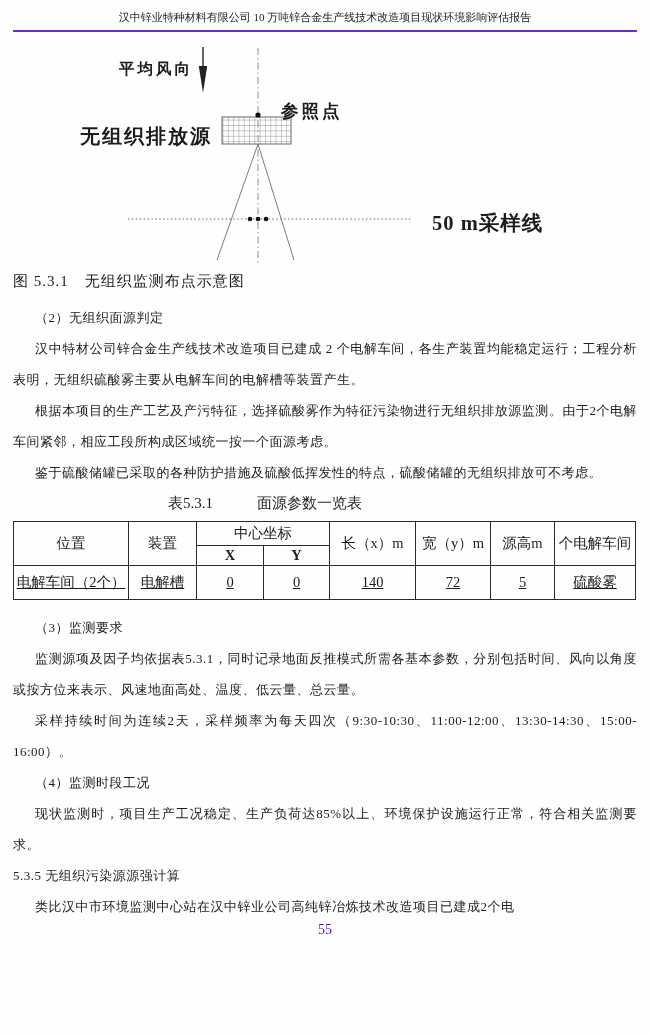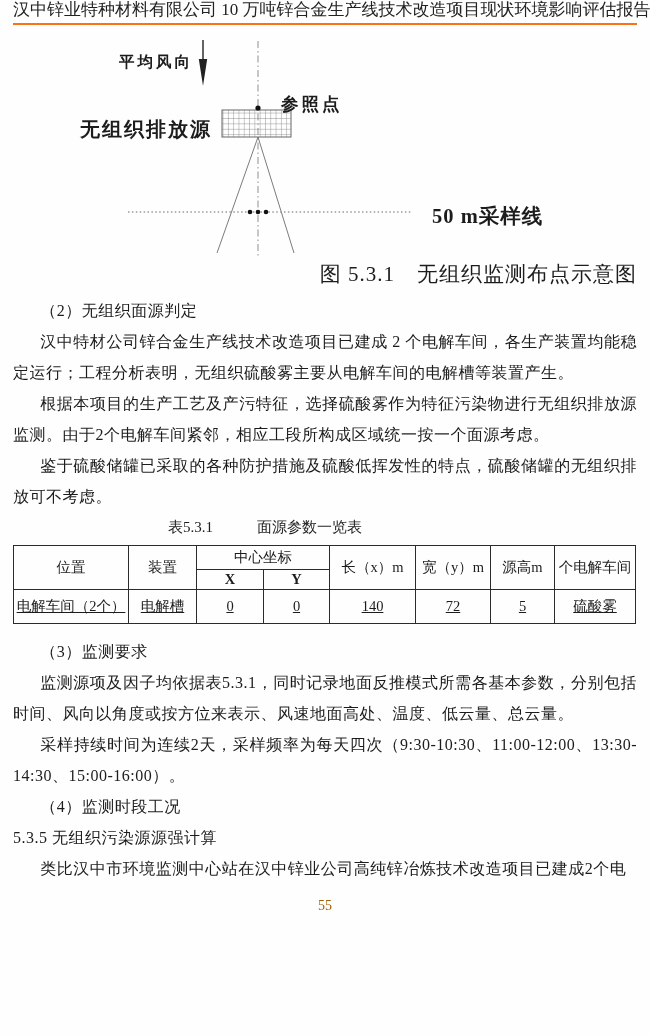--- a/index.html
+++ b/index.html
@@ -9,40 +9,41 @@
     width: 650px;
     height: 1035px;
     margin: 0 auto;
     background: #fefefe;
     font-family: "Liberation Serif", "DejaVu Serif", serif;
     color: #1c1c1c;
     padding: 0 13px;
     overflow: hidden;
   }
   .doc-header {
+    padding-top: 7px;
     padding-bottom: 3px;
-    border-bottom: 2px solid #f97316;
+    border-bottom: 2px solid #6d28d9;
     text-align: center;
-    font-size: 17px;
+    font-size: 11px;
     line-height: 20px;
     color: #222;
     white-space: nowrap;
   }
   .figure-wrap { margin-top: 12px; position: relative; }
   .figure-svg { display: block; }
   .fig-caption {
-    text-align: right;
-    font-size: 21px;
+    text-align: left;
+    font-size: 15px;
     line-height: 26px;
     height: 26px;
     letter-spacing: 1px;
   }
   .body-block { margin-top: 8px; }
   .body-block p, .body-block h3, .body-block h4 {
-    font-size: 16px;
+    font-size: 13px;
     font-weight: normal;
     line-height: 31px;
     text-align: justify;
     text-justify: inter-character;
     letter-spacing: 0.5px;
   }
   .indent { text-indent: 1.7em; }
   .sec-head { text-indent: 1.7em; font-size: 15.5px; }
   .bold-head { font-weight: bold; font-size: 16px; text-align: left; }
   .table-title {
@@ -67,22 +68,22 @@
     font-size: 14.5px;
     padding: 0 2px;
   }
   .rowh1 td { height: 24px; }
   .rowh2 td { height: 20px; }
   .rowdata td { height: 34px; text-decoration: underline; }
   .bold { font-weight: bold; }
   .page-number {
     text-align: center;
     font-size: 14px;
-    margin-top: 14px;
-    color: #a16207;
+    margin-top: 0;
+    color: #4c1d95;
   }
 </style>
 </head>
 <body>
 
 <div class="page">
 
   <div class="doc-header">汉中锌业特种材料有限公司 10 万吨锌合金生产线技术改造项目现状环境影响评估报告</div>
 
   <div class="figure-wrap">
@@ -166,19 +167,20 @@
         <td>硫酸雾</td>
       </tr>
     </tbody>
   </table>
 
   <div class="body-block" style="margin-top:0;">
     <h3 class="sec-head">（3）监测要求</h3>
     <p class="indent">监测源项及因子均依据表5.3.1，同时记录地面反推模式所需各基本参数，分别包括时间、风向以角度或按方位来表示、风速地面高处、温度、低云量、总云量。</p>
     <p class="indent">采样持续时间为连续2天，采样频率为每天四次（9:30-10:30、11:00-12:00、13:30-14:30、15:00-16:00）。</p>
     <h4 class="sec-head">（4）监测时段工况</h4>
+    <p class="indent">现状监测时，项目生产工况稳定、生产负荷达85%以上、环境保护设施运行正常，符合相关监测要求。</p>
     <p class="bold-head">5.3.5 无组织污染源源强计算</p>
     <p class="indent">类比汉中市环境监测中心站在汉中锌业公司高纯锌冶炼技术改造项目已建成2个电</p>
   </div>
 
   <div class="page-number">55</div>
 
 </div>
 
 </body></html>

